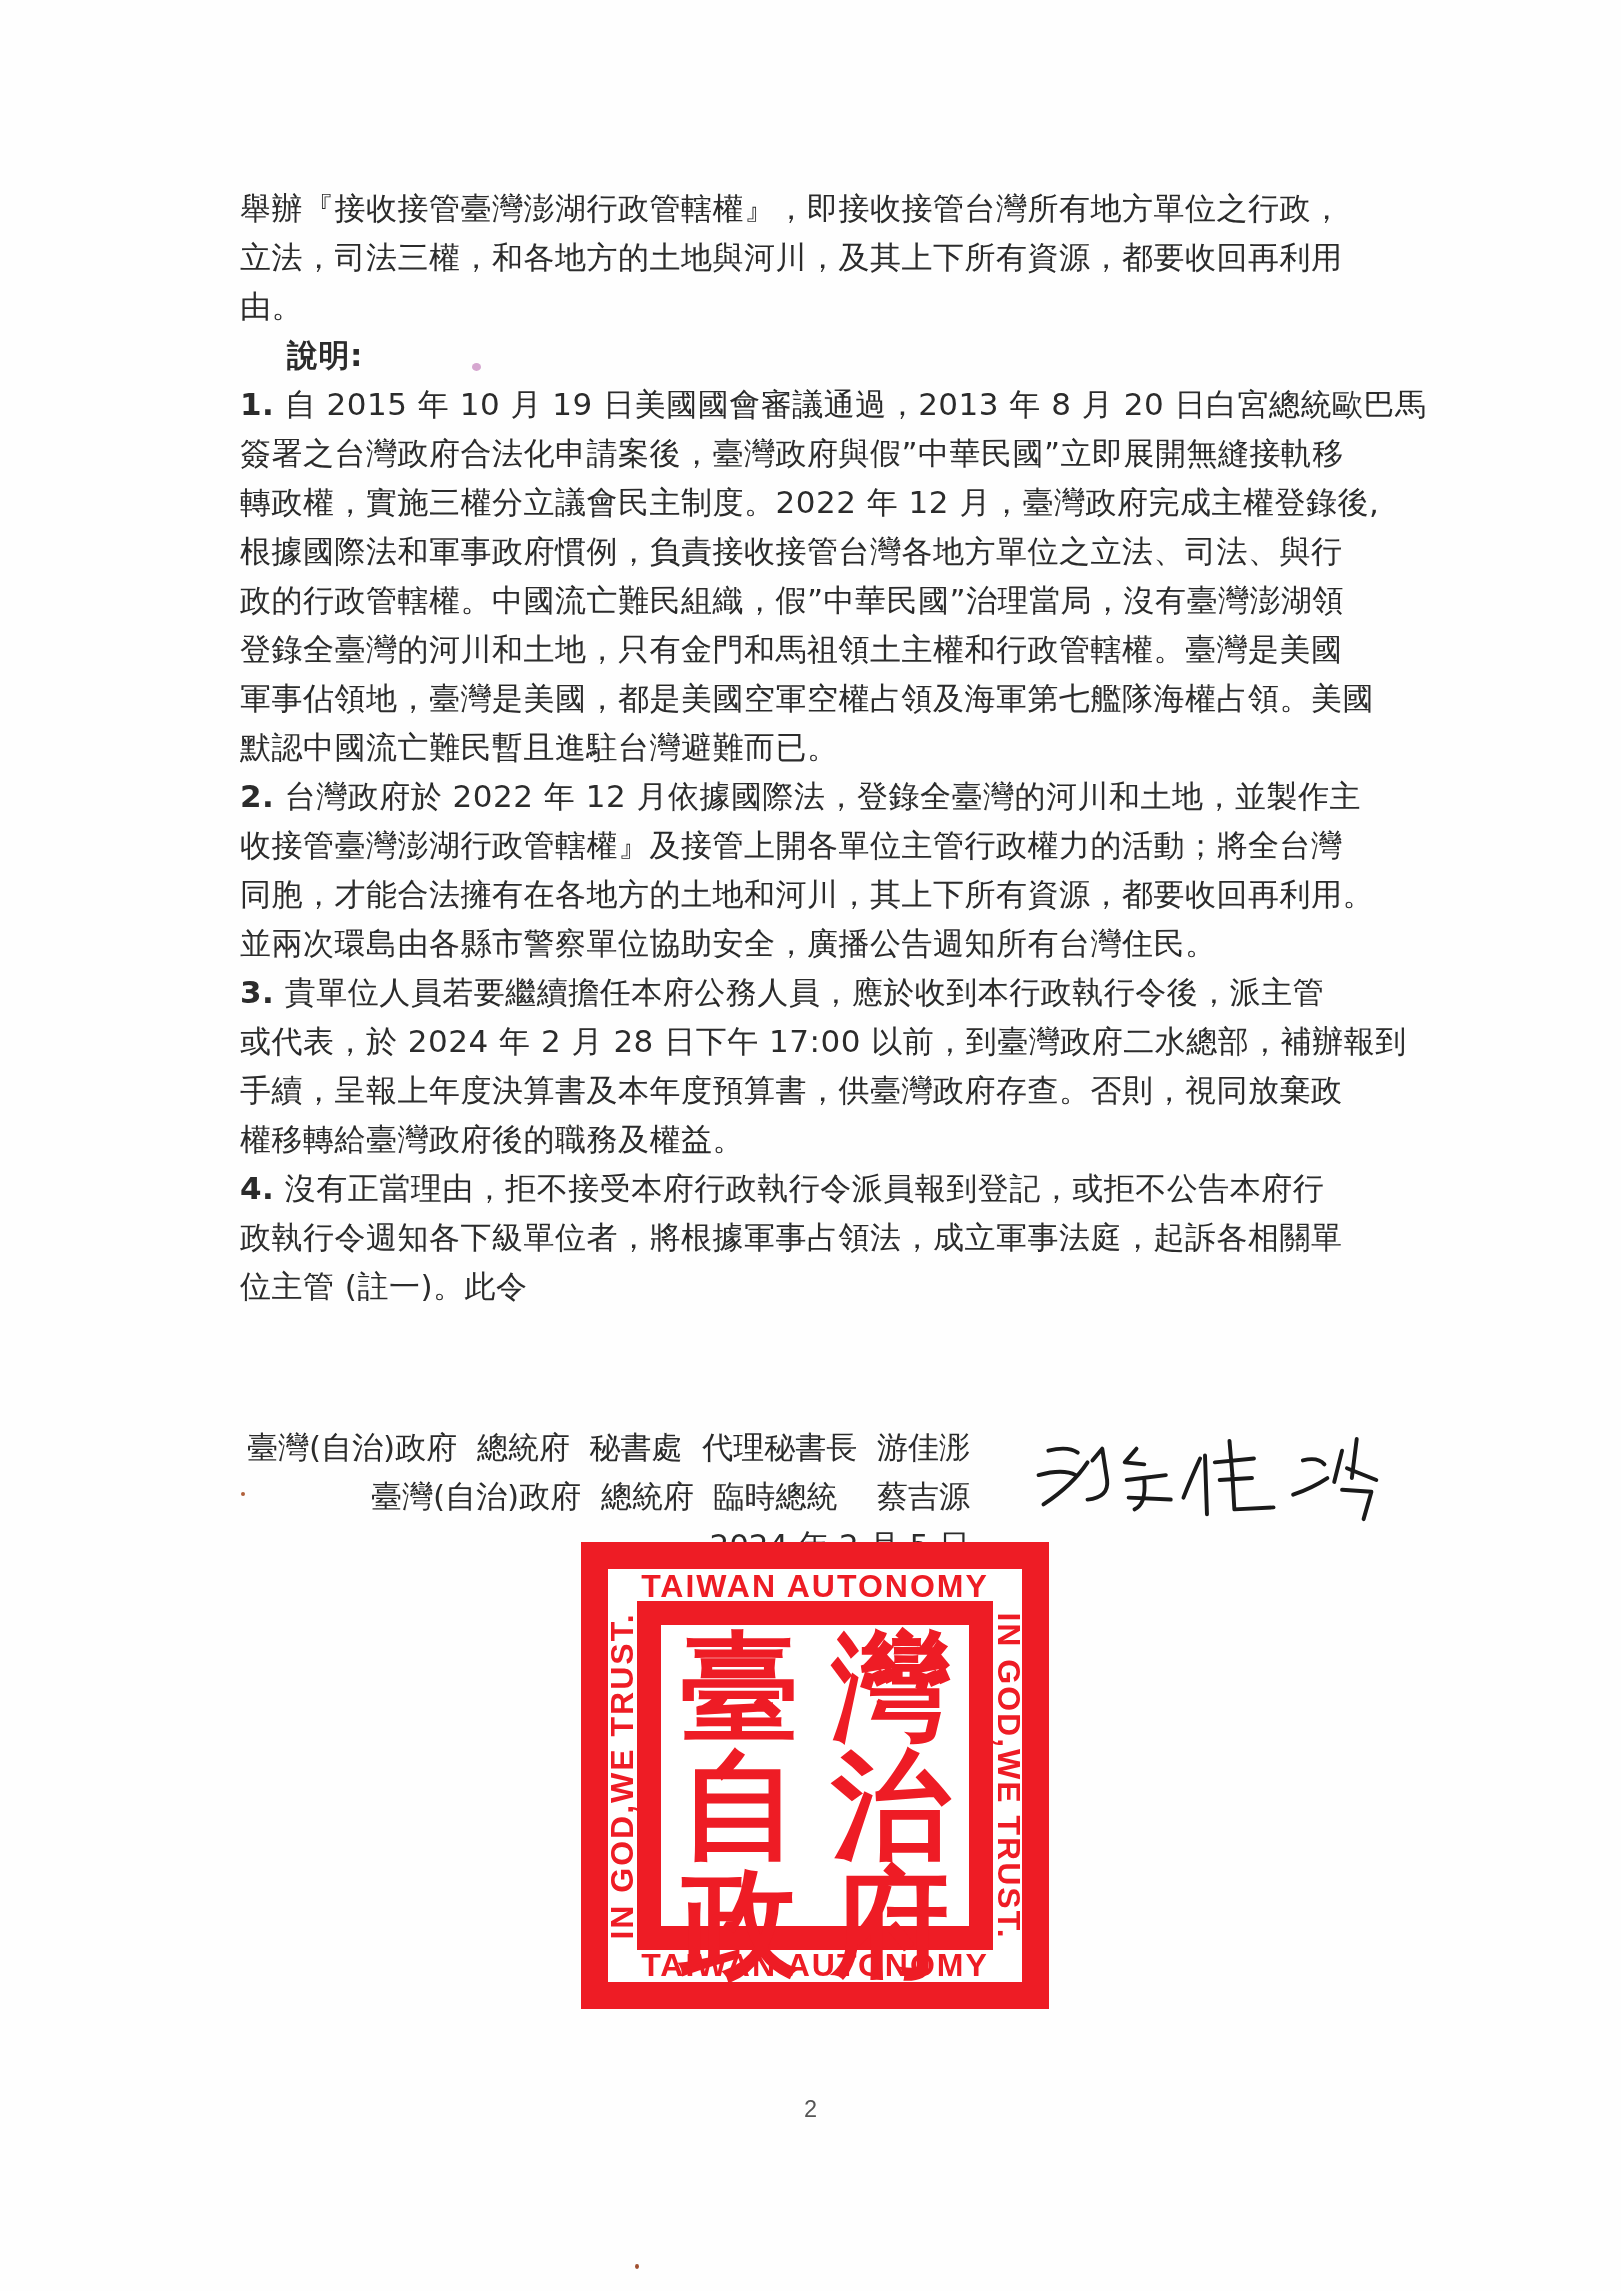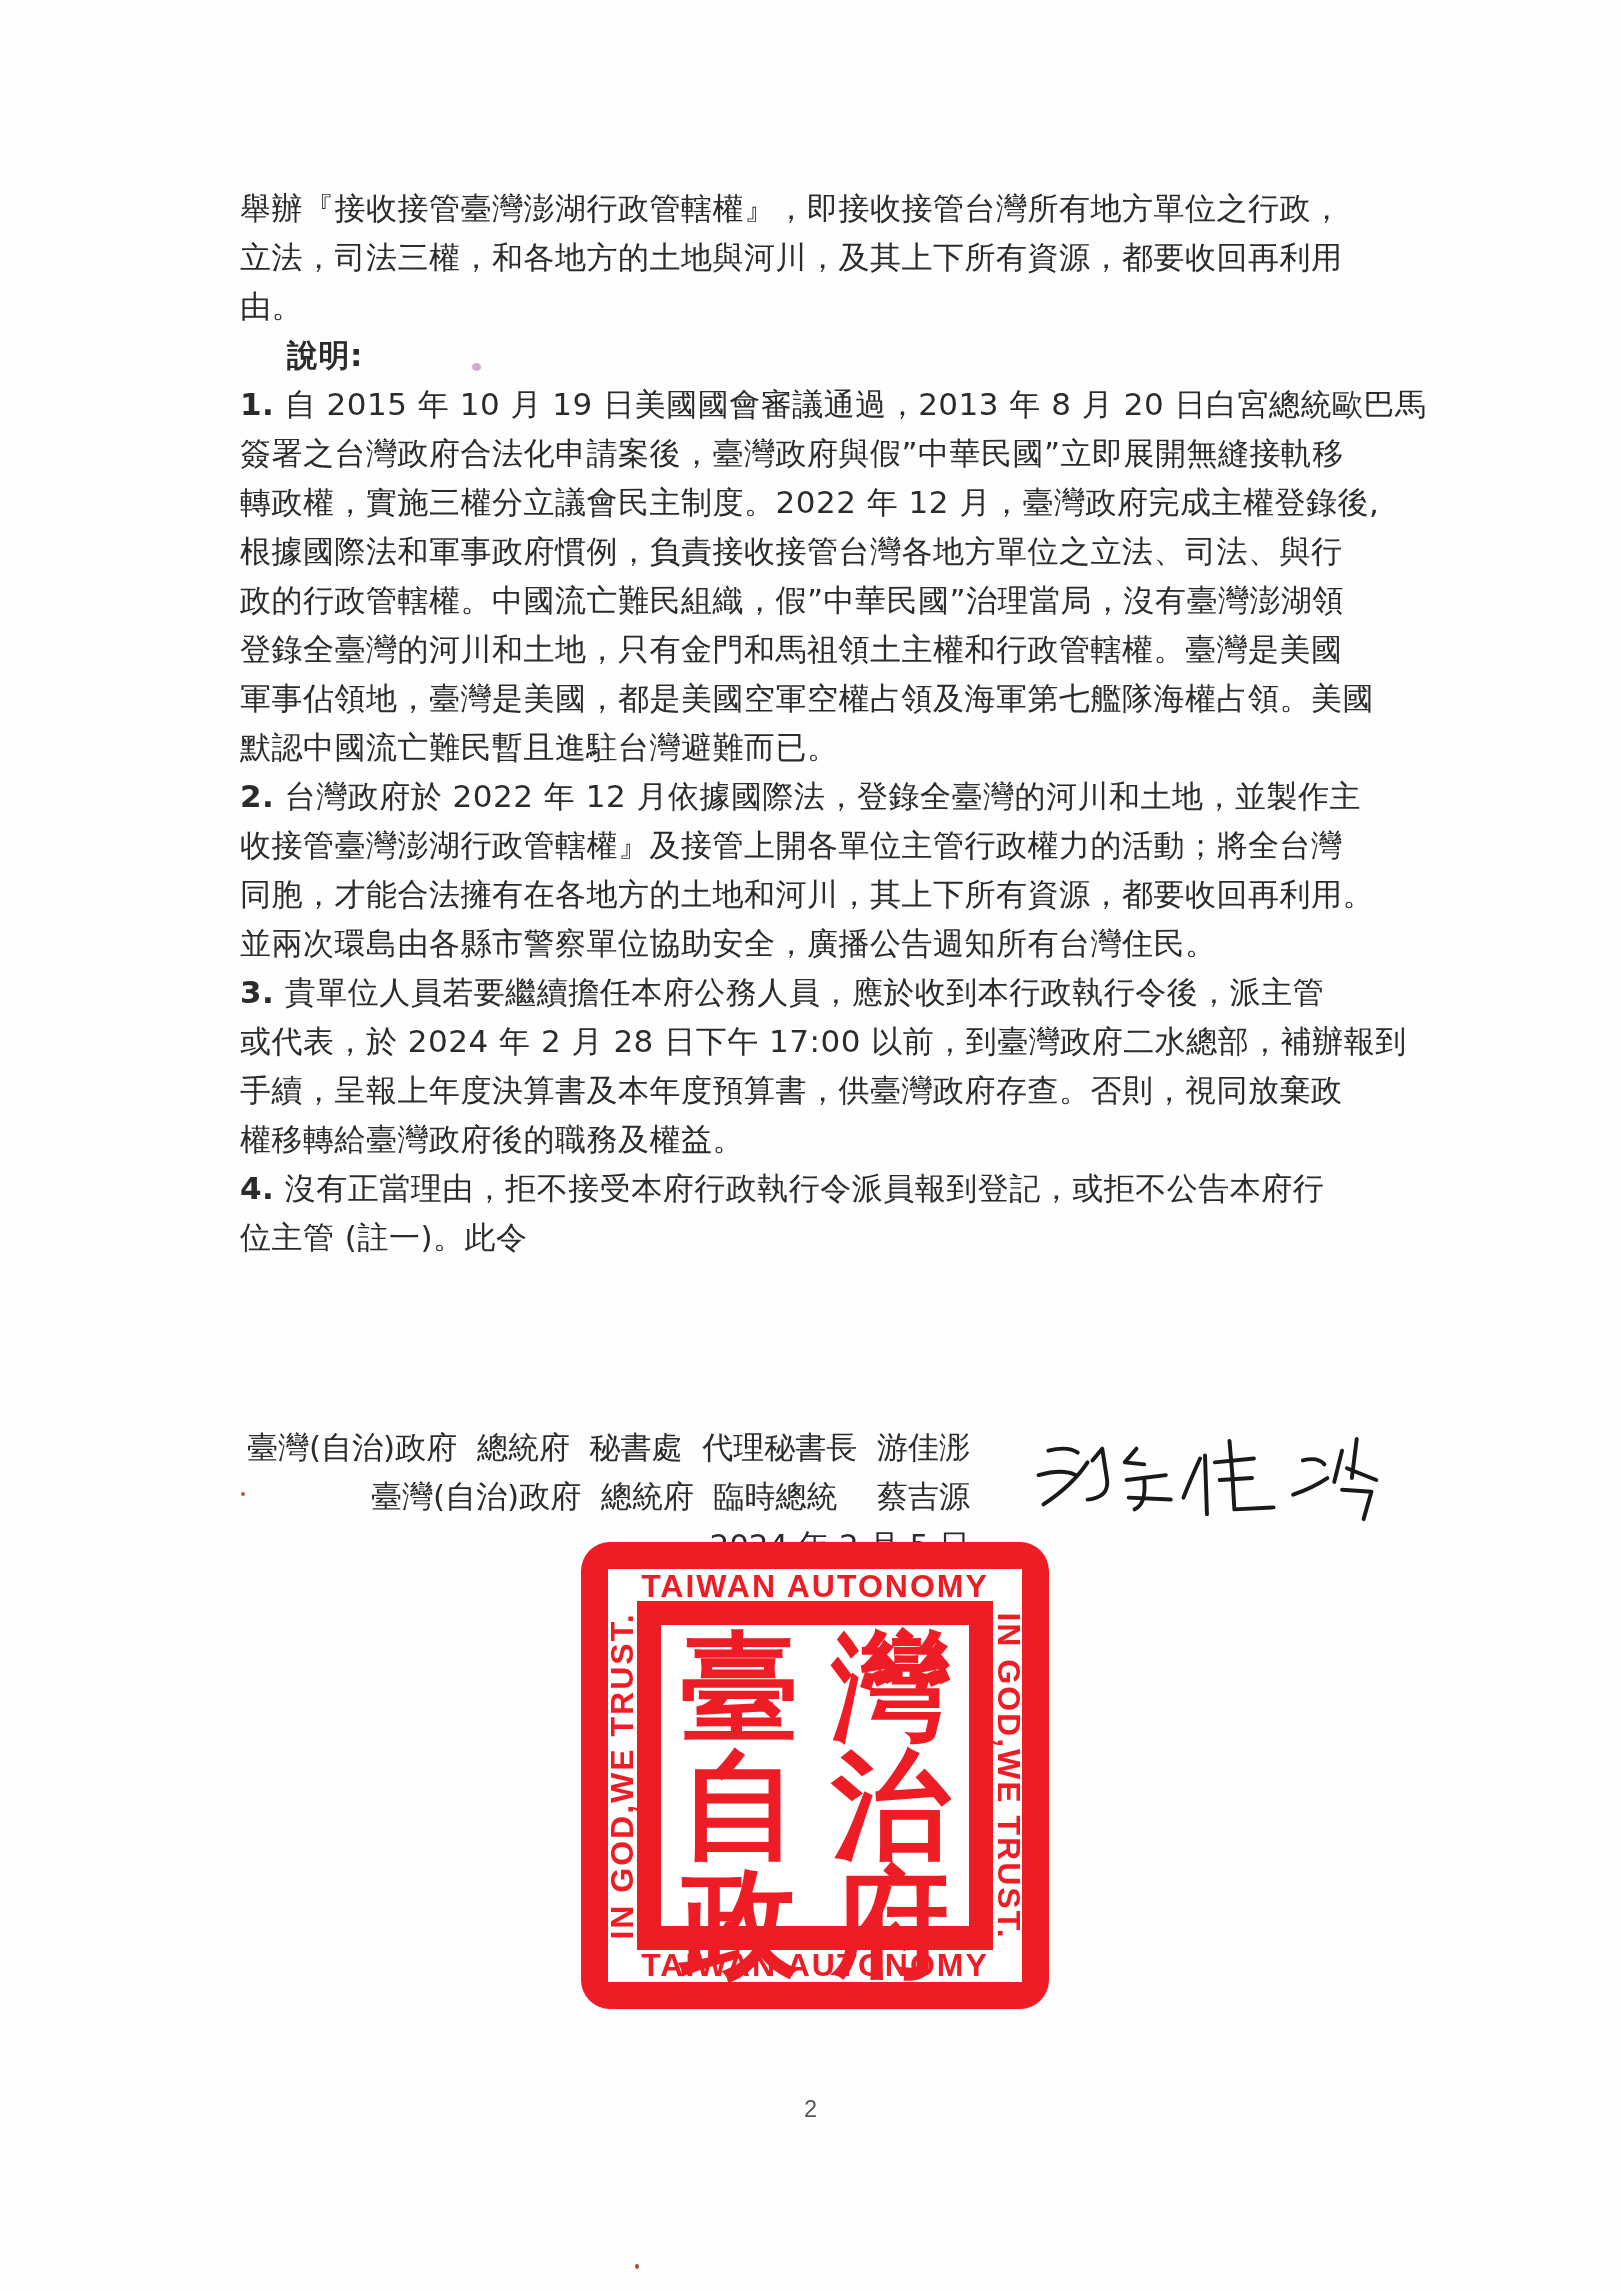--- a/index.html
+++ b/index.html
@@ -8,21 +8,21 @@
   .page { position: absolute; left: 0; top: 0; width: 1621px; height: 2292px; background: #fefefe; }
   .body-text { position: absolute; left: 240px; top: 184px; width: 1137px;
                font-size: 31px; line-height: 49px; letter-spacing: 0.5px; }
   .line { white-space: nowrap; display: block; height: 49px; }
   .heading { font-weight: bold; padding-left: 47px; }
   .num { font-weight: bold; }
   .sig-block { position: absolute; left: 247px; top: 1423px; font-size: 31px; line-height: 49px; text-align: right; }
   .sig-block .line { height: 49px; }
   .handwriting { position: absolute; left: 1019px; top: 1421px; width: 372px; height: 118px; }
   .seal { position: absolute; left: 581px; top: 1542px; width: 468px; height: 467px;
-          background: #ee1c25; border-radius: 29px; }
+          background: #ee1c25; }
   .seal .outer-white { position: absolute; left: 27.4px; top: 27.4px; right: 27.4px; bottom: 27.4px; background: #fff; }
   .seal .inner-red { position: absolute; left: 56px; top: 59px; right: 56px; bottom: 59px; background: #ee1c25; }
   .seal .inner-white { position: absolute; left: 80px; top: 83px; right: 80px; bottom: 83px; background: #fff; }
   .seal .band-text { position: absolute; color: #ee1c25; font-family: "Liberation Sans", sans-serif;
                      font-weight: bold; font-size: 32px; letter-spacing: 2px; white-space: nowrap; }
   .seal .top-text { left: 0; right: 0; top: 25.5px; text-align: center; }
   .seal .bottom-text { left: 0; right: 0; bottom: 25.5px; text-align: center; }
   .seal .left-text { left: 41px; top: 50%; transform: translate(-50%, -50%) rotate(-90deg); }
   .seal .right-text { right: 41px; top: 50%; transform: translate(50%, -50%) rotate(90deg); }
   .seal .seal-chars { position: absolute; left: 83px; top: 86px; right: 83px; bottom: 86px;
@@ -65,20 +65,21 @@
 
     <div>
       <span class="line"><span class="num">3.</span> <span>貴單位人員若要繼續擔任本府公務人員，應於收到本行政執行令後，派主管</span></span>
       <span class="line">或代表，於 2024 年 2 月 28 日下午 17:00 以前，到臺灣政府二水總部，補辦報到</span>
       <span class="line">手續，呈報上年度決算書及本年度預算書，供臺灣政府存查。否則，視同放棄政</span>
       <span class="line">權移轉給臺灣政府後的職務及權益。</span>
     </div>
 
     <div>
       <span class="line"><span class="num">4.</span> <span>沒有正當理由，拒不接受本府行政執行令派員報到登記，或拒不公告本府行</span></span>
+      <span class="line">政執行令週知各下級單位者，將根據軍事占領法，成立軍事法庭，起訴各相關單</span>
       <span class="line">位主管 (註一)。此令</span>
     </div>
   </div>
 
   <div class="sig-block">
     <span class="line" style="white-space:pre">臺灣(自治)政府  總統府  秘書處  代理秘書長  游佳浵</span>
     <span class="line" style="white-space:pre">臺灣(自治)政府  總統府  臨時總統    蔡吉源</span>
     <span class="line">2024 年 2 月 5 日</span>
   </div>
 

